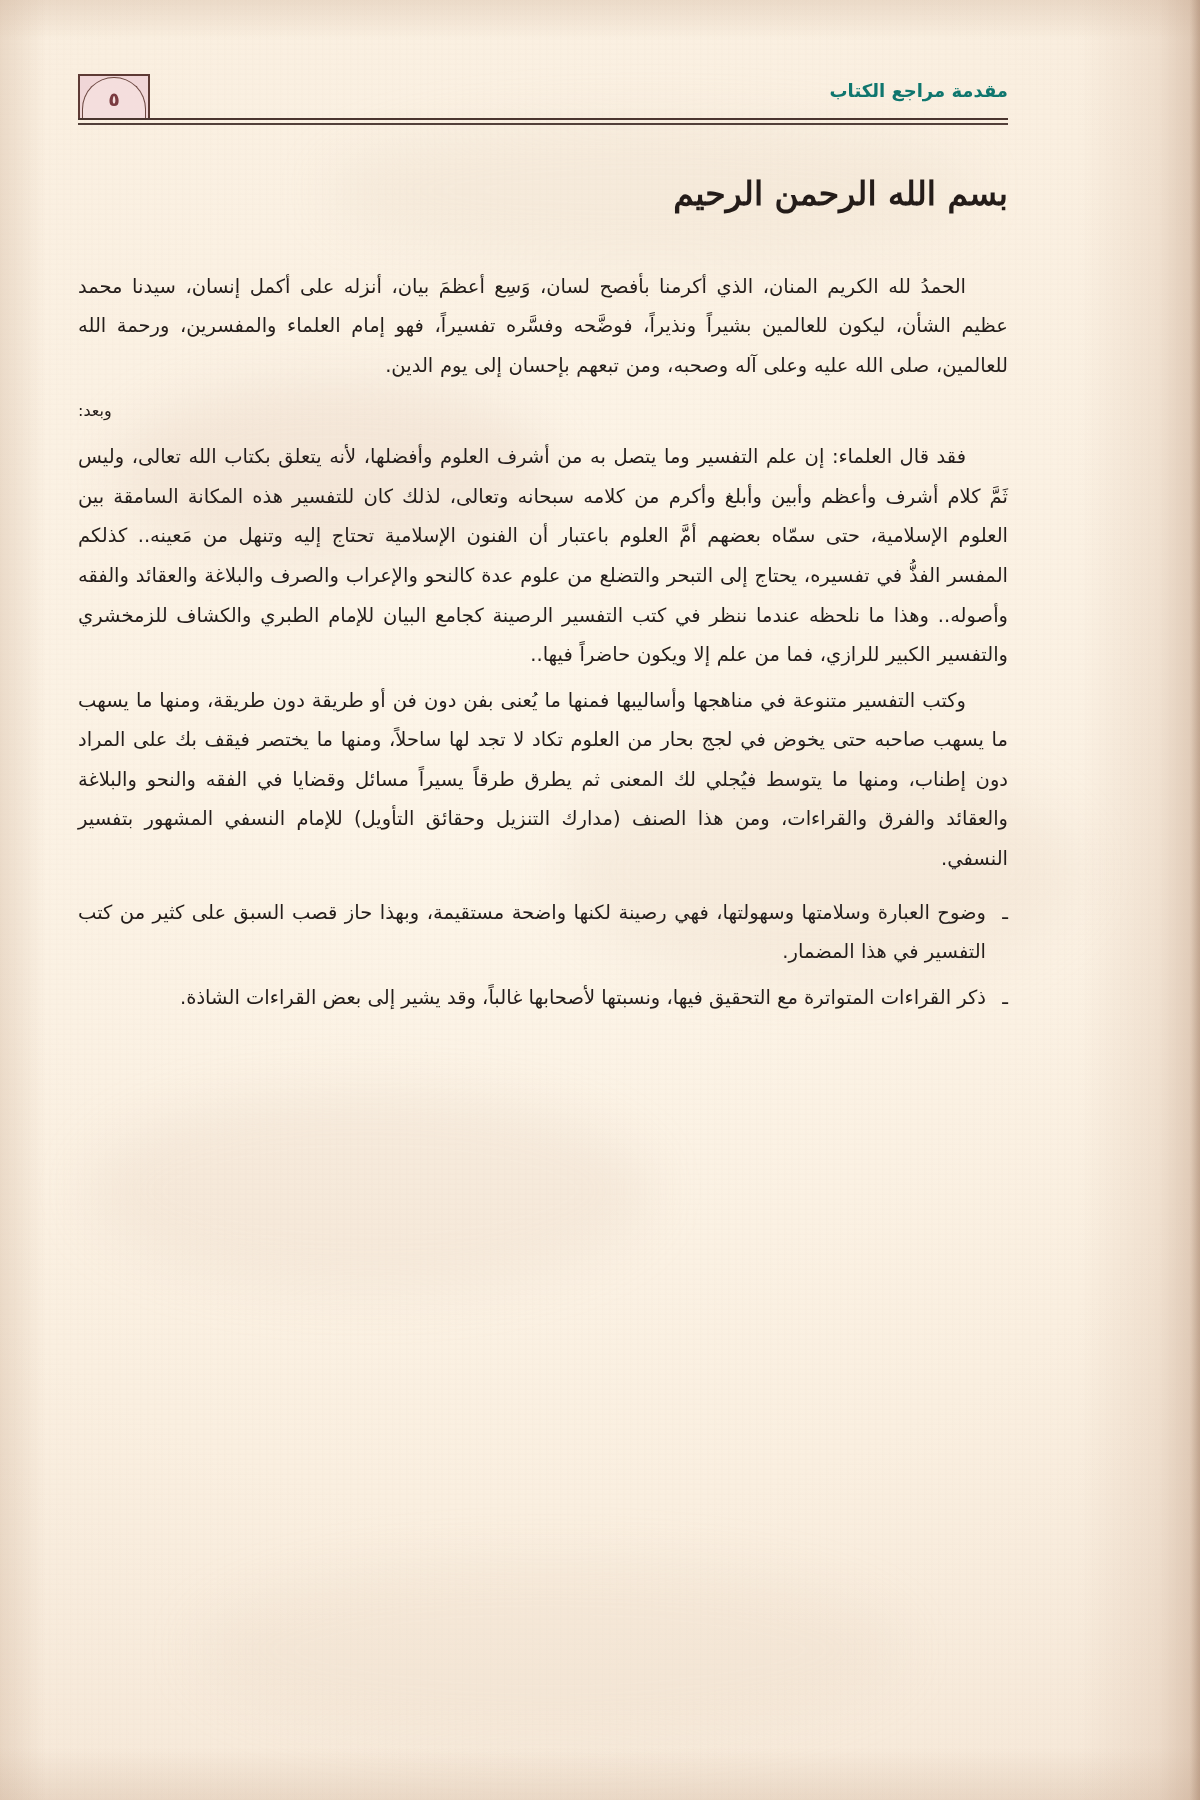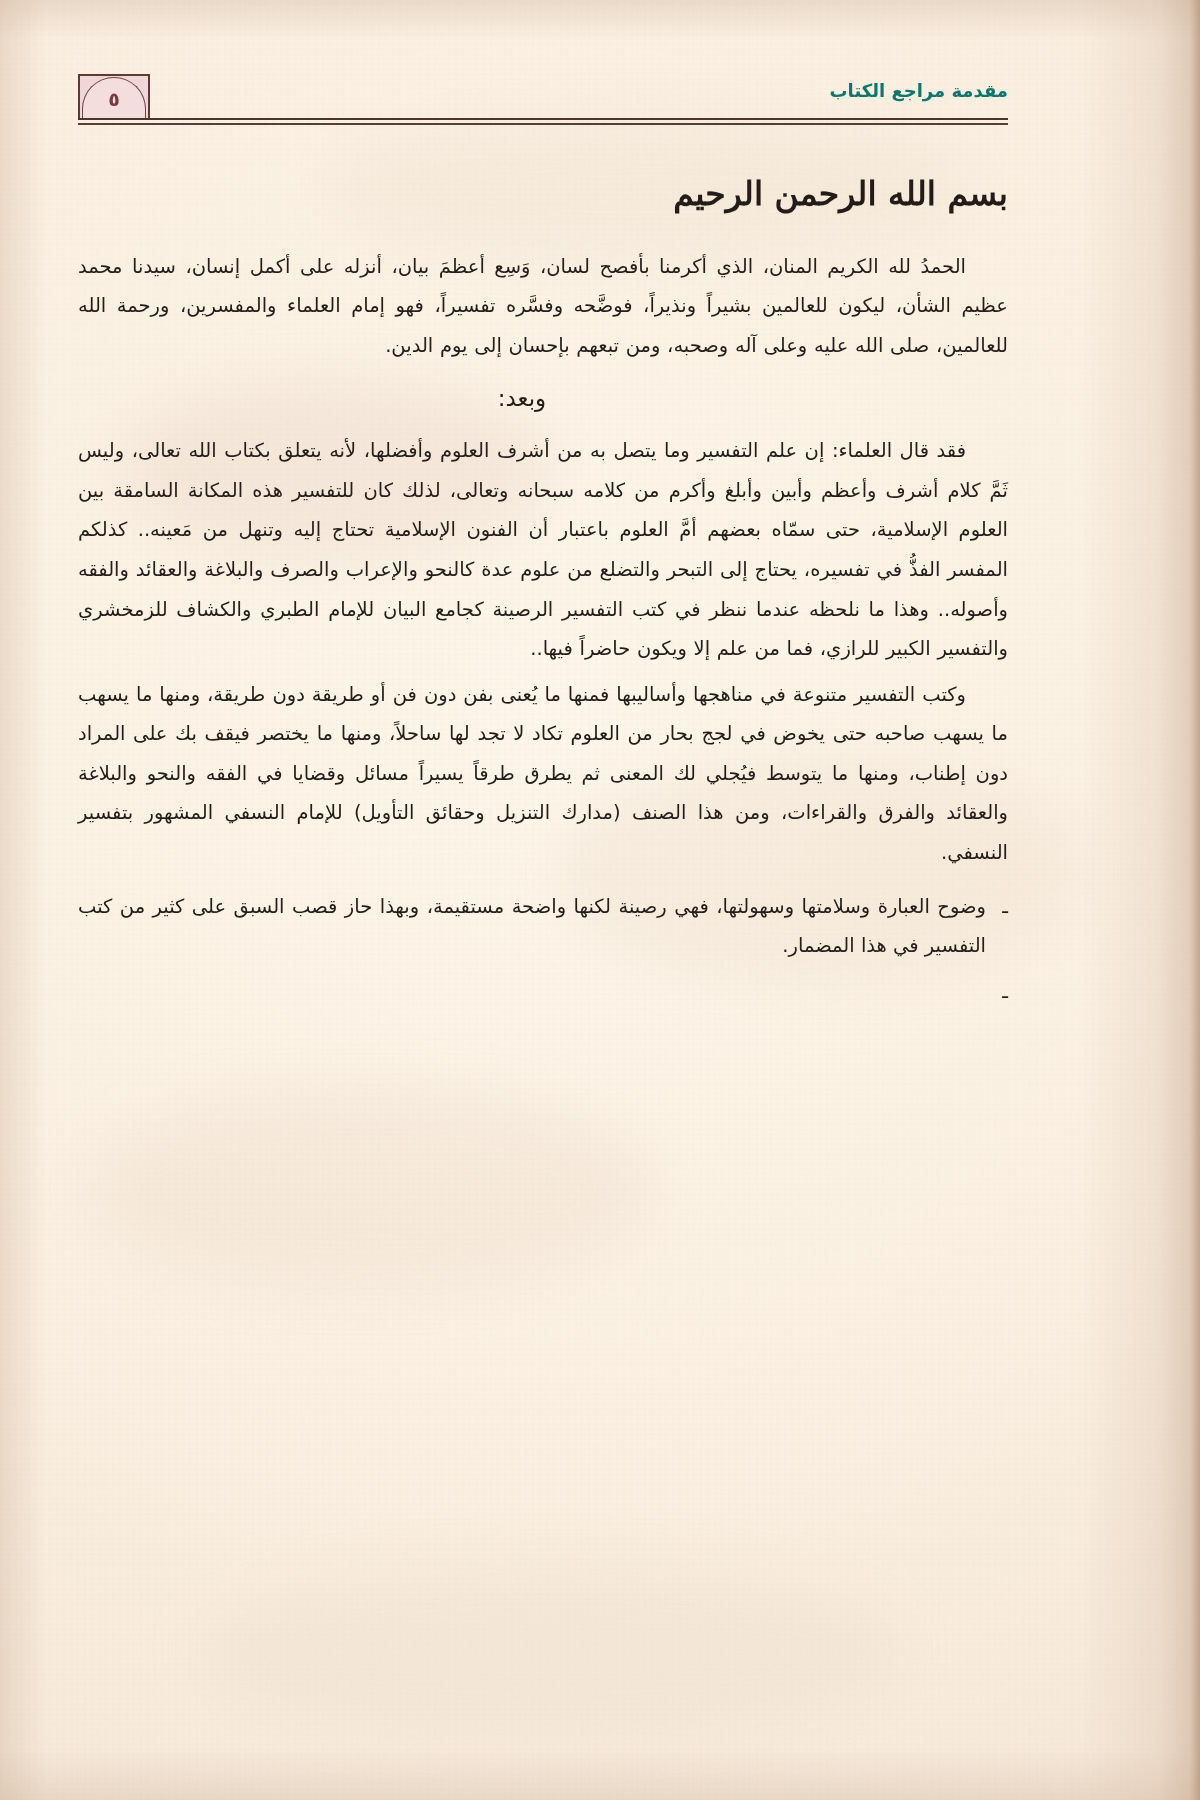--- a/index.html
+++ b/index.html
@@ -166,41 +166,41 @@
     font-family: "DejaVu Serif", "Liberation Serif", serif;
     font-size: 33px;
     font-weight: 700;
     color: #241c19;
     line-height: 1.5;
     letter-spacing: .5px;
   }
 
   
   .body-block {
-    margin-top: 28px;
+    margin-top: 48px;
     font-family: "DejaVu Sans", "Liberation Sans", sans-serif;
     color: #241d1a;
   }
   p.para {
     margin: 0 0 6px 0;
     font-size: 19.5px;
     line-height: 2.03;
     text-align: justify;
     text-justify: inter-word;
     text-indent: 42px;
     word-spacing: .5px;
   }
 
   
   p.lead-line {
     margin: 10px 0 10px 0;
-    font-size: 23px;
+    font-size: 16px;
     line-height: 2.0;
     text-indent: 42px;
-    text-align: center;
+    text-align: left;
   }
 
   
   ul.dash-list {
     list-style: none;
     margin: 14px 0 0 0;
     padding: 0;
   }
   ul.dash-list li {
     position: relative;
@@ -266,18 +266,19 @@
       <p class="para">وكتب التفسير متنوعة في مناهجها وأساليبها فمنها ما يُعنى بفن دون فن أو طريقة دون طريقة، ومنها ما يسهب ما يسهب صاحبه حتى يخوض في لجج بحار من العلوم تكاد لا تجد لها ساحلاً، ومنها ما يختصر فيقف بك على المراد دون إطناب، ومنها ما يتوسط فيُجلي لك المعنى ثم يطرق طرقاً يسيراً مسائل وقضايا في الفقه والنحو والبلاغة والعقائد والفرق والقراءات، ومن هذا الصنف (مدارك التنزيل وحقائق التأويل) للإمام النسفي المشهور بتفسير النسفي.</p>
 
 
       <ul class="dash-list">
         <li>
           <span class="dash">ـ</span>
           <span>وضوح العبارة وسلامتها وسهولتها، فهي رصينة لكنها واضحة مستقيمة، وبهذا حاز قصب السبق على كثير من كتب التفسير في هذا المضمار.</span>
         </li>
         <li>
           <span class="dash">ـ</span>
+          <span>ذكر القراءات المتواترة مع التحقيق فيها، ونسبتها لأصحابها غالباً، وقد يشير إلى بعض القراءات الشاذة.</span>
         </li>
       </ul>
 
     </div>
   </div>
 </div>
 
 </body></html>

